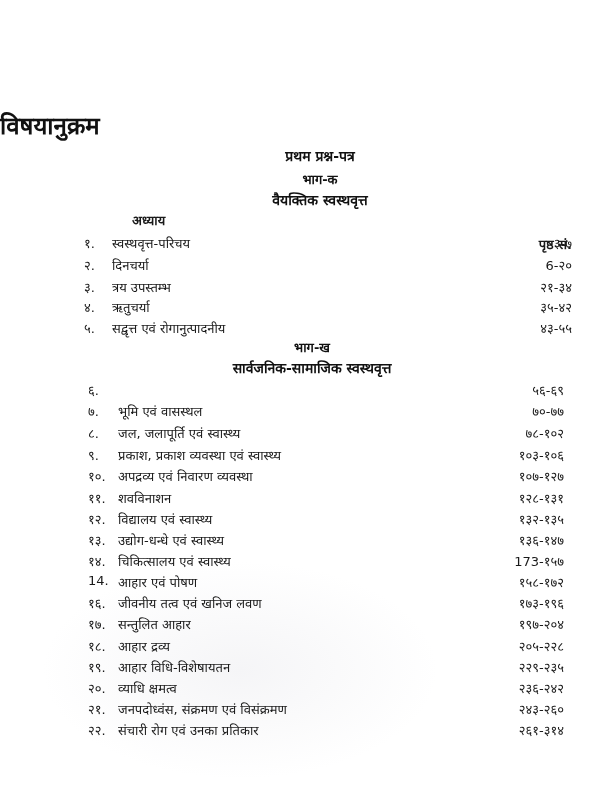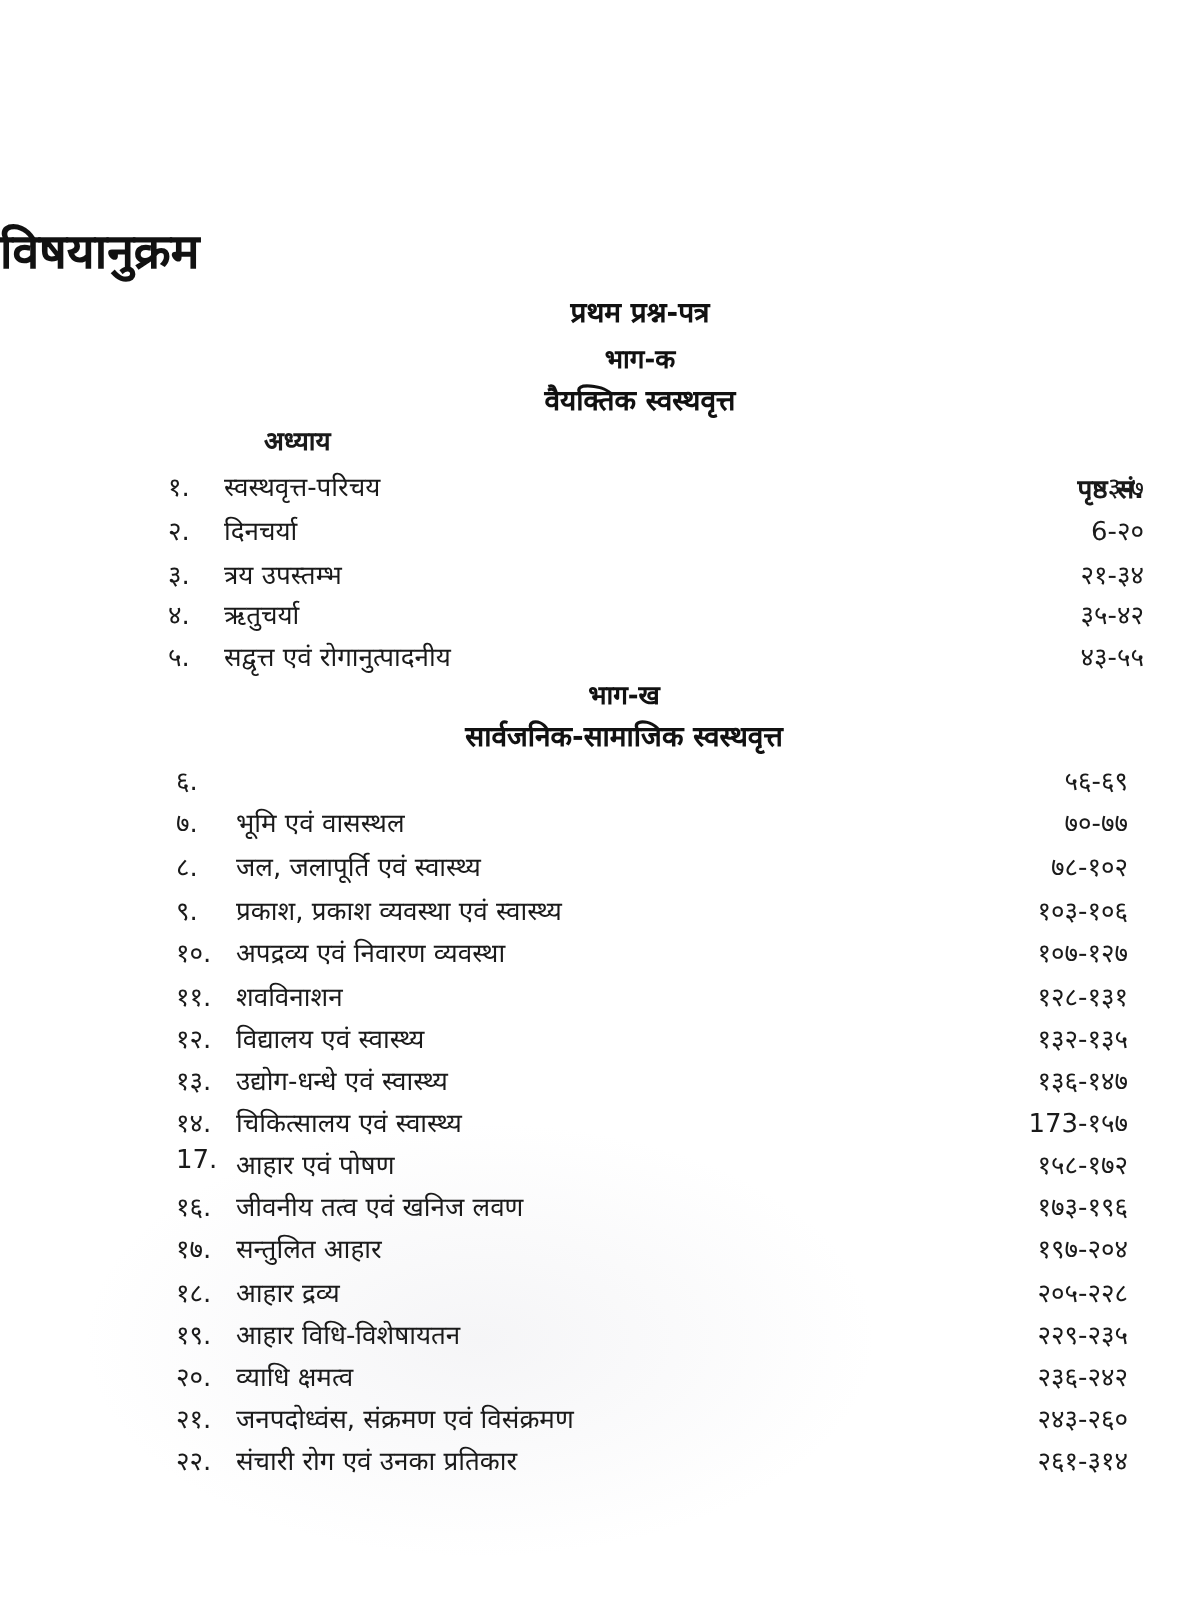--- a/index.html
+++ b/index.html
@@ -120,21 +120,21 @@
     <span class="num">१३.</span>
     <span class="name">उद्योग-धन्धे एवं स्वास्थ्य</span>
     <span class="pages">१३६-१४७</span>
   </div>
   <div class="row secB" style="top:552px">
     <span class="num">१४.</span>
     <span class="name">चिकित्सालय एवं स्वास्थ्य</span>
     <span class="pages">173-१५७</span>
   </div>
   <div class="row secB" style="top:573px">
-    <span class="num">17.</span>
+    <span class="num">14.</span>
     <span class="name">आहार एवं पोषण</span>
     <span class="pages">१५८-१७२</span>
   </div>
   <div class="row secB" style="top:594px">
     <span class="num">१६.</span>
     <span class="name">जीवनीय तत्व एवं खनिज लवण</span>
     <span class="pages">१७३-१९६</span>
   </div>
   <div class="row secB" style="top:615px">
     <span class="num">१७.</span>

